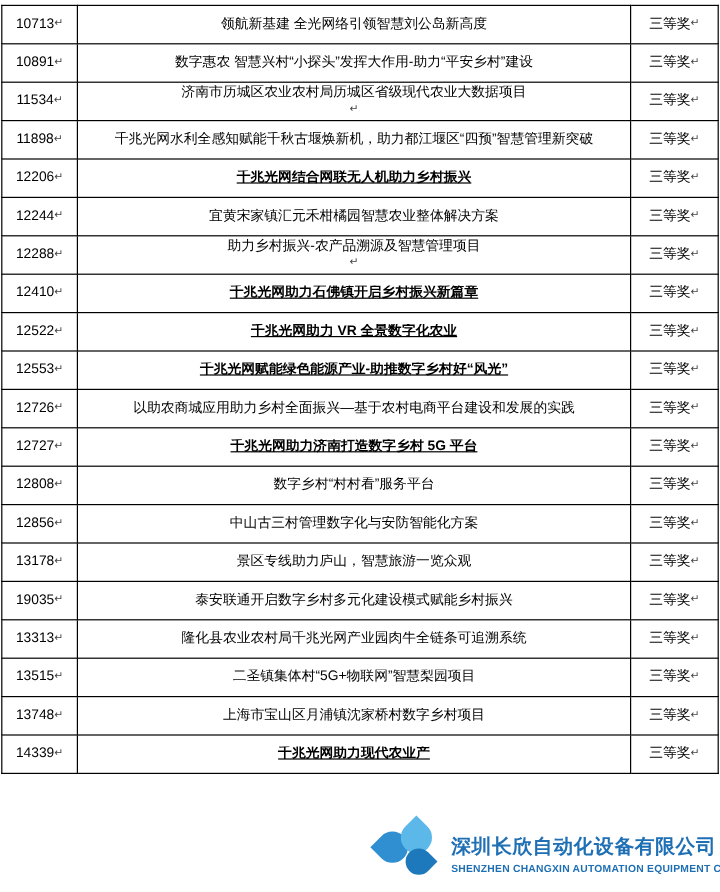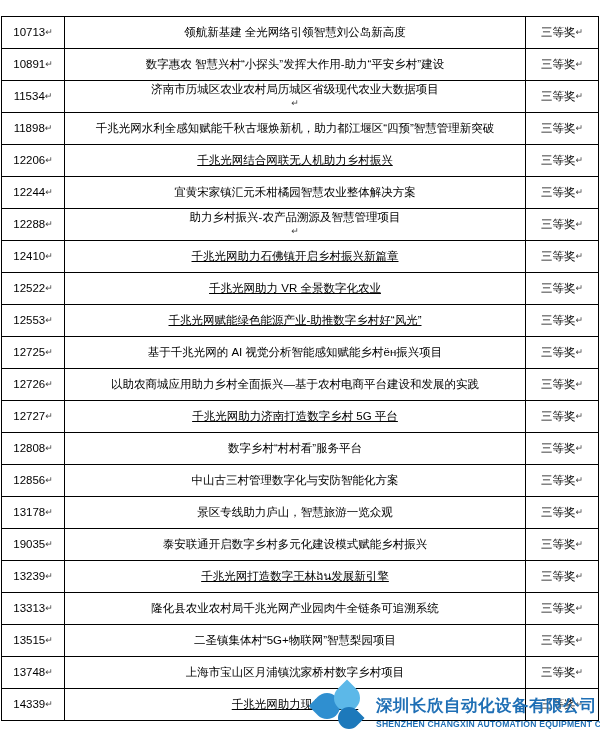--- a/index.html
+++ b/index.html
@@ -11,21 +11,21 @@
     width: 600px;
     height: 743px;
     font-family: "Liberation Sans", sans-serif;
     color: #000000;
     position: relative;
     overflow: hidden;
   }
   .doc-table {
     border-collapse: collapse;
     width: 586px;
-    margin: 16px auto;
+    margin: 4px auto;
     table-layout: fixed;
     border-radius: 29px;
   }
   .doc-table td {
     border: 1px solid #000000;
     padding: 0;
     height: 31px;
     vertical-align: middle;
     font-size: 11.5px;
     line-height: 1.2;
@@ -49,20 +49,21 @@
   }
   .mark {
     color: #1a1a1a;
     font-size: 9px;
     vertical-align: middle;
     opacity: 0.85;
   }
   .u {
     text-decoration: underline;
     text-underline-offset: 1px;
+    font-weight: bold;
   }
   .title-inner {
     display: block;
     white-space: nowrap;
     overflow: hidden;
     text-overflow: clip;
   }
   
   .watermark {
     position: absolute;
@@ -189,27 +190,20 @@
       <td class="col-award"><span>三等奖</span><span class="mark">↵</span></td>
     </tr>
     <tr>
       <td class="col-id"><span>12553</span><span class="mark">↵</span></td>
       <td class="col-title">
           <span class="title-inner u">千兆光网赋能绿色能源产业-助推数字乡村好“风光”</span>
         </td>
       <td class="col-award"><span>三等奖</span><span class="mark">↵</span></td>
     </tr>
     <tr>
-      <td class="col-id"><span>12725</span><span class="mark">↵</span></td>
-      <td class="col-title">
-          <span class="title-inner">基于千兆光网的 AI 视觉分析智能感知赋能乡村ён振兴项目</span>
-        </td>
-      <td class="col-award"><span>三等奖</span><span class="mark">↵</span></td>
-    </tr>
-    <tr>
       <td class="col-id"><span>12726</span><span class="mark">↵</span></td>
       <td class="col-title">
           <span class="title-inner">以助农商城应用助力乡村全面振兴—基于农村电商平台建设和发展的实践</span>
         </td>
       <td class="col-award"><span>三等奖</span><span class="mark">↵</span></td>
     </tr>
     <tr>
       <td class="col-id"><span>12727</span><span class="mark">↵</span></td>
       <td class="col-title">
           <span class="title-inner u">千兆光网助力济南打造数字乡村 5G 平台</span>
@@ -234,27 +228,20 @@
       <td class="col-id"><span>13178</span><span class="mark">↵</span></td>
       <td class="col-title">
           <span class="title-inner">景区专线助力庐山，智慧旅游一览众观</span>
         </td>
       <td class="col-award"><span>三等奖</span><span class="mark">↵</span></td>
     </tr>
     <tr>
       <td class="col-id"><span>19035</span><span class="mark">↵</span></td>
       <td class="col-title">
           <span class="title-inner">泰安联通开启数字乡村多元化建设模式赋能乡村振兴</span>
-        </td>
-      <td class="col-award"><span>三等奖</span><span class="mark">↵</span></td>
-    </tr>
-    <tr>
-      <td class="col-id"><span>13239</span><span class="mark">↵</span></td>
-      <td class="col-title">
-          <span class="title-inner u">千兆光网打造数字王林ងน发展新引擎</span>
         </td>
       <td class="col-award"><span>三等奖</span><span class="mark">↵</span></td>
     </tr>
     <tr>
       <td class="col-id"><span>13313</span><span class="mark">↵</span></td>
       <td class="col-title">
           <span class="title-inner">隆化县农业农村局千兆光网产业园肉牛全链条可追溯系统</span>
         </td>
       <td class="col-award"><span>三等奖</span><span class="mark">↵</span></td>
     </tr>

